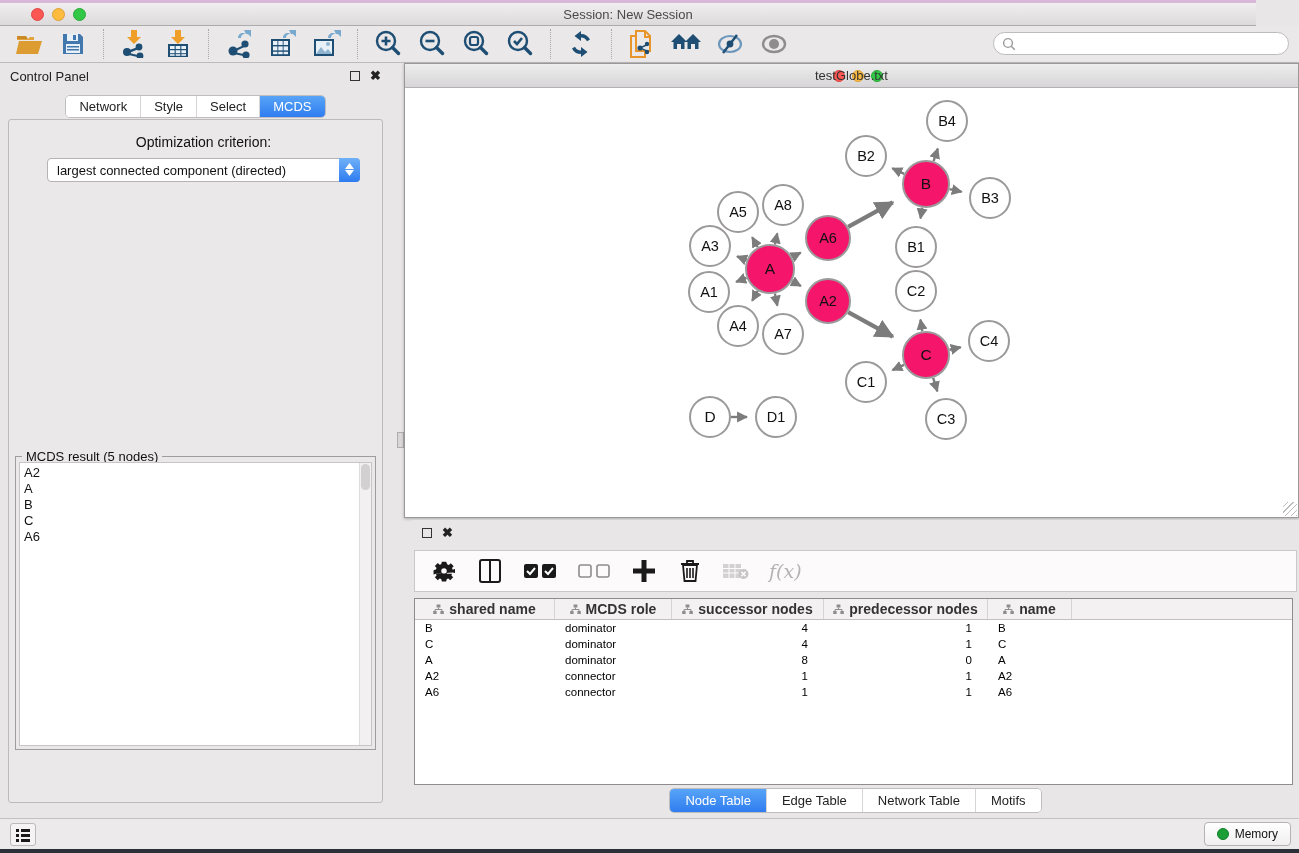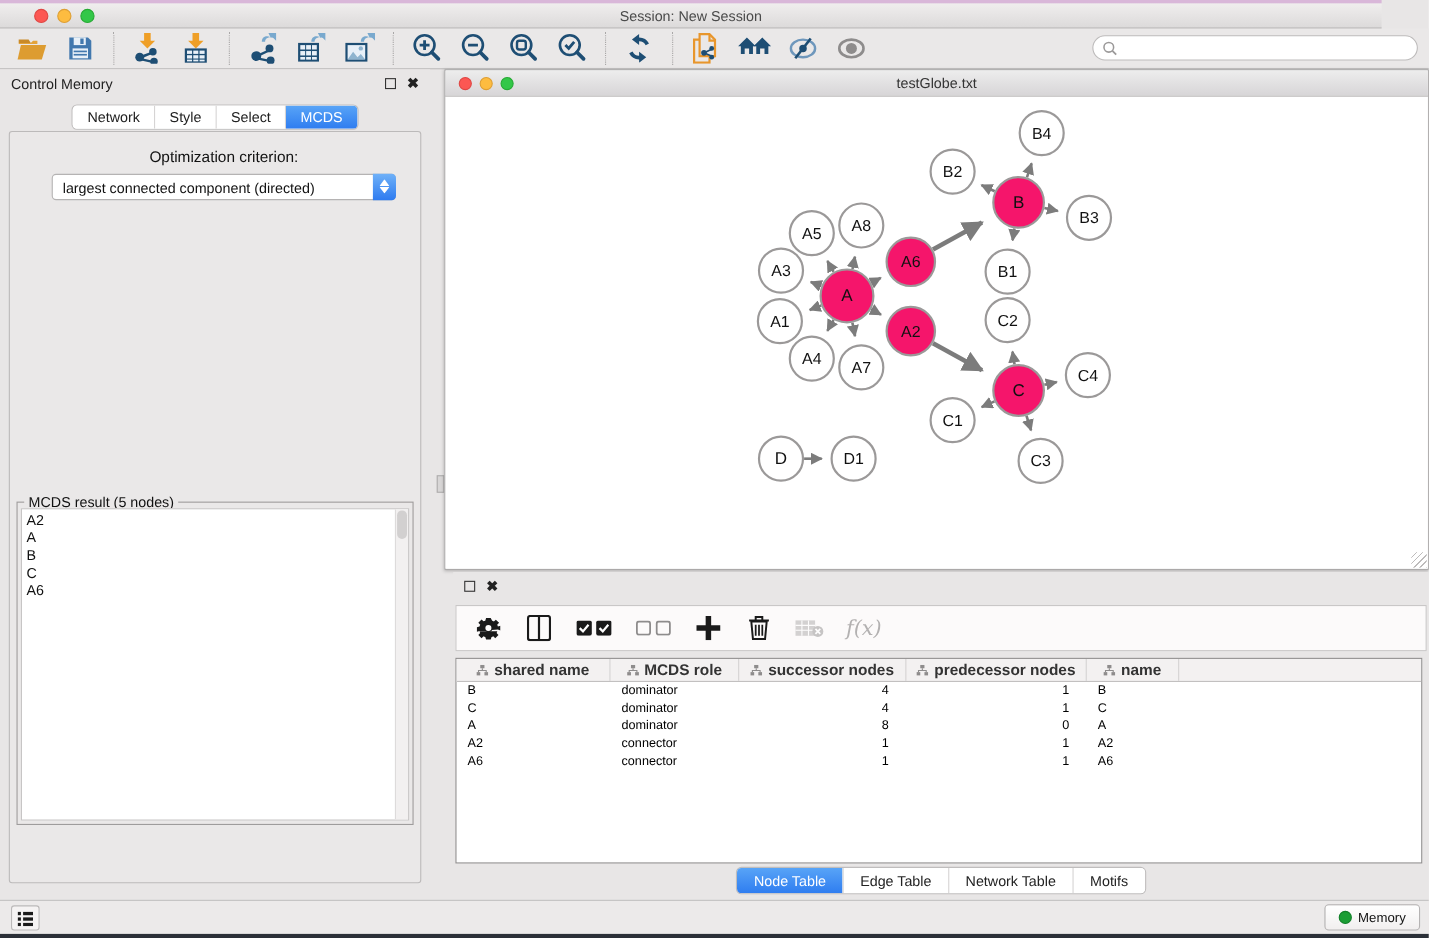--- a/index.html
+++ b/index.html
@@ -54,21 +54,21 @@
   #result-list { position:absolute; left:3px; top:5px; right:3px; bottom:3px; background:#fff; border:1px solid #C7C5C5; overflow:hidden; }
   #result-items { padding:2px 0 0 4px; }
   .result-item { font-size:13px; color:#111; line-height:16px; }
   #result-scroll { position:absolute; right:0; top:0; bottom:0; width:12px; background:#F2F0F0; border-left:1px solid #DDDBDB; }
   #result-thumb { position:absolute; left:1px; top:1px; width:9px; height:26px; background:#D2D0D0; border-radius:5px; cursor:pointer; }
 
   
   #net-frame { position:absolute; left:404px; top:63px; width:895px; height:455px;
     border:1px solid #9A9898; background:#fff; box-shadow:0 1px 3px rgba(0,0,0,.25); }
   #net-titlebar { height:24px; background:linear-gradient(#EDEDED,#D7D5D7); border-bottom:1px solid #B2B0B0;
-    display:flex; align-items:center; position:relative; }
+    display:flex; align-items:center; position:relative;justify-content:center; }
   #net-titlebar .lights { margin-left:12px; gap:7px; }
   #net-titlebar .light { width:12px; height:12px; }
   #net-titlebar .title { position:absolute; left:0; right:0; text-align:center; font-size:13px; color:#333; }
   #net-canvas { position:relative; width:100%; height:429px; background:#fff; }
   #net-grip { position:absolute; right:1px; bottom:1px; width:14px; height:14px;
     background:repeating-linear-gradient(135deg,transparent 0 3px,#BDBBBB 3px 4px); cursor:nwse-resize; }
   #split-handle { position:absolute; left:397px; top:432px; width:7px; height:16px; background:#D8D6D6; border:1px solid #AFADAD; cursor:col-resize; }
 
   
   #table-panel { position:absolute; left:412px; top:520px; width:887px; height:298px; background:#E8E6E6; }
@@ -279,21 +279,21 @@
     <div id="search-wrap">
       <svg class="icon" width="14" height="14" viewBox="0 0 14 14">
           <circle cx="6" cy="6" r="4.4" fill="none" stroke="#9B9999" stroke-width="1.4"></circle>
           <path stroke="#9B9999" stroke-width="1.6" d="M9.3 9.3l3.4 3.4"></path>
         </svg>
     </div>
   </div>
 
   <div id="control-panel">
     <div class="panel-head">
-      <div class="ph-title">Control Memory</div>
+      <div class="ph-title">Control Panel</div>
       <div class="wm-float"></div>
       <div class="wm-close">✖</div>
     </div>
     <div id="cp-tabs">
         <div class="seggroup" id="cp-tabgroup">
           <div class="seg">Network</div>
           <div class="seg">Style</div>
           <div class="seg">Select</div>
           <div class="seg sel">MCDS</div>
         </div>

